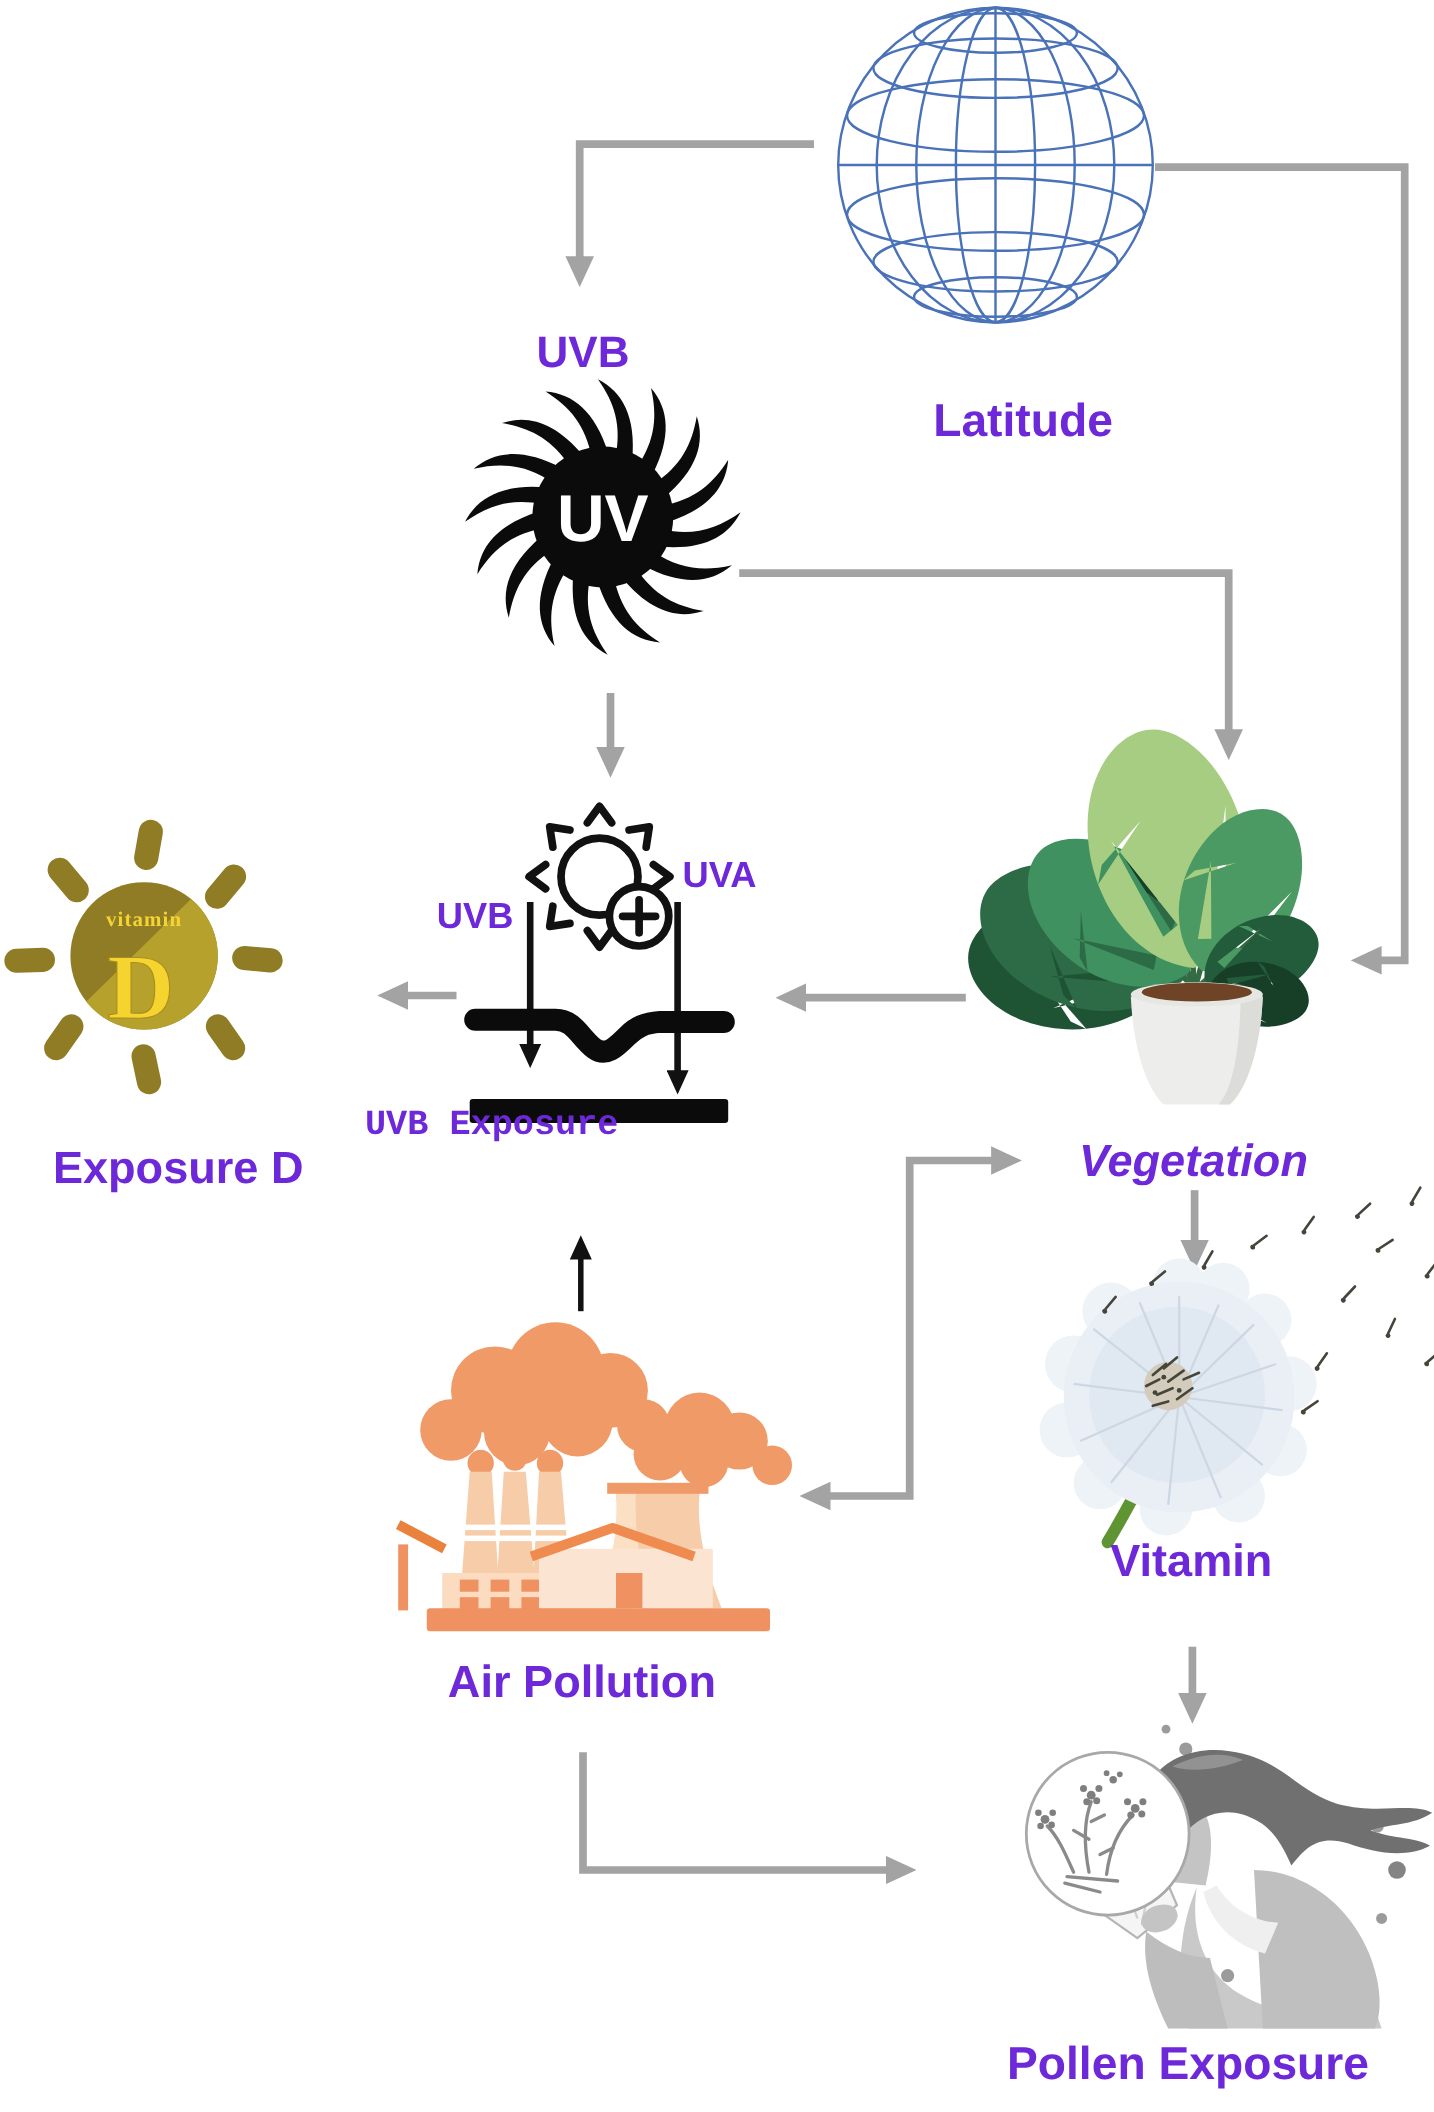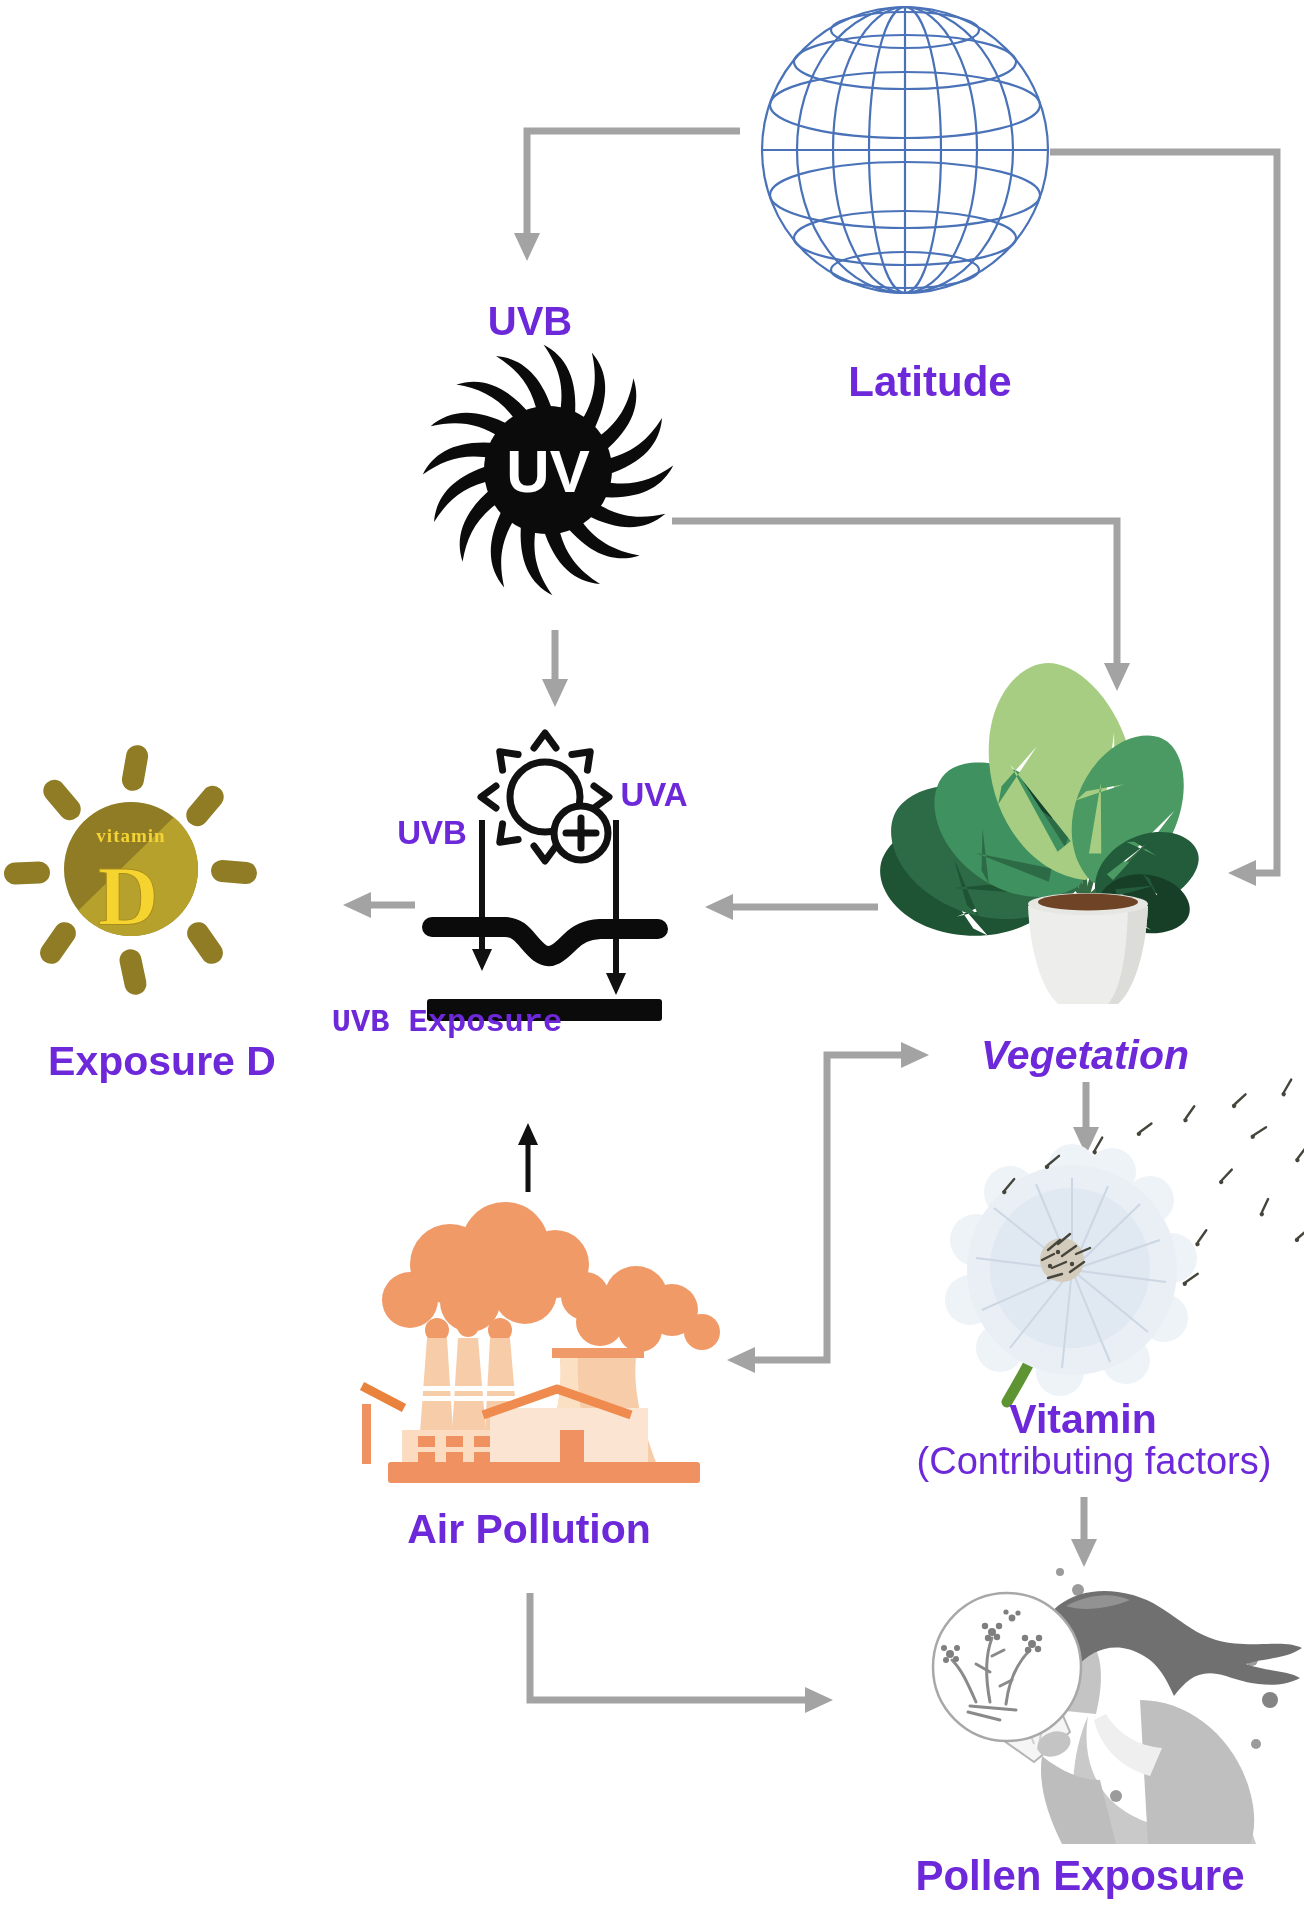--- a/index.html
+++ b/index.html
@@ -342,17 +342,16 @@
 </svg>
 
 <div class="label" style="left:530px;top:300px;font-size:40px;">UVB</div>
 <div class="label" style="left:930px;top:360px;font-size:42px;">Latitude</div>
 <div class="label" style="left:432px;top:816px;font-size:33px;">UVB</div>
 <div class="label" style="left:654px;top:778px;font-size:33px;">UVA</div>
 <div class="label" style="left:162px;top:1040px;font-size:41px;">Exposure D</div>
 <div class="label" style="left:447px;top:1006px;font-size:32px;font-family:Liberation Mono, monospace;">UVB Exposure</div>
 <div class="label" style="left:1085px;top:1034px;font-size:41px;font-style:italic;">Vegetation</div>
 <div class="label" style="left:1083px;top:1398px;font-size:41px;">Vitamin</div>
-<div class="label regular" style="left:1094px;top:1442px;font-size:38px;">(Contributing factors)</div>
 <div class="label" style="left:1080px;top:1854px;font-size:42px;">Pollen Exposure</div>
 <div class="label" style="left:529px;top:1508px;font-size:41px;">Air Pollution</div>
 
 </div>
 
 </body></html>

